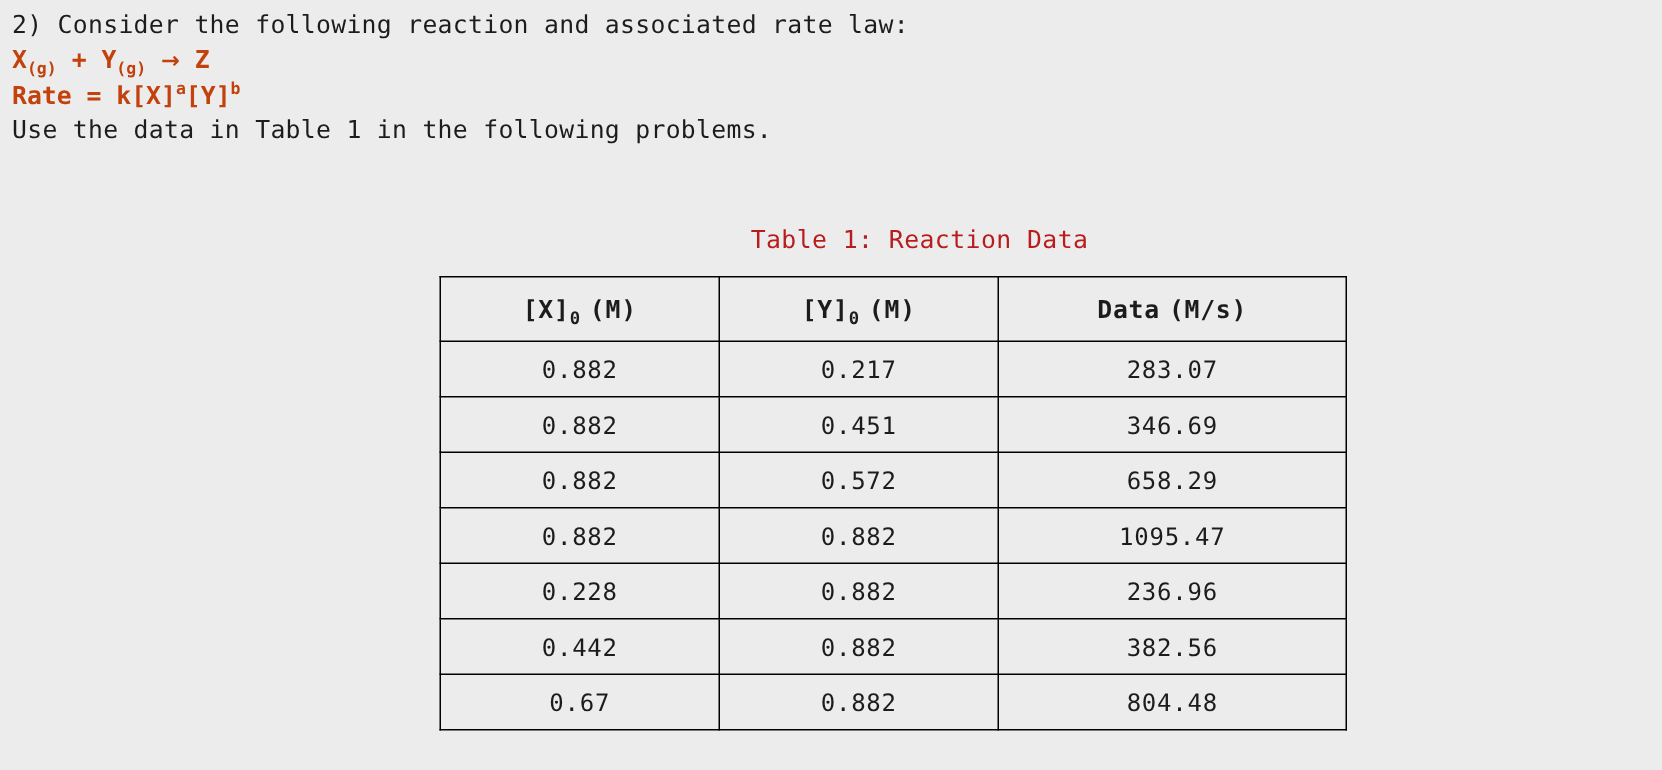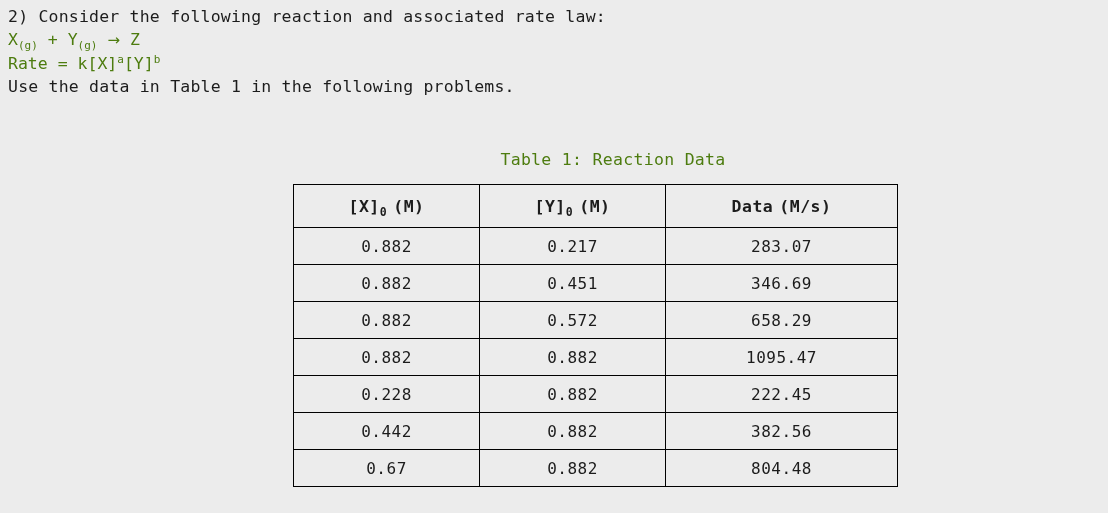--- a/index.html
+++ b/index.html
@@ -37,21 +37,22 @@
     line-height: 23px;
     letter-spacing: 0.2px;
     white-space: pre;
     color: #1c1c1c;
   }
 
   .eq-line {
     font-size: 16.5px;
     line-height: 23px;
     white-space: pre;
-    color: #4d7c0f;
+    color: #c2410c;
+    font-weight: bold;
   }
 
   .sub {
     font-size: 11px;
     vertical-align: sub;
     line-height: 0;
   }
   .sup {
     font-size: 11px;
     vertical-align: super;
@@ -65,21 +66,21 @@
   
   .table-caption {
     position: absolute;
     left: 311px;
     top: 150px;
     width: 604px;
     text-align: center;
     font-family: "DejaVu Sans Mono", "Liberation Mono", monospace;
     font-size: 16.5px;
     letter-spacing: 0.3px;
-    color: #4d7c0f;
+    color: #b91c1c;
     white-space: pre;
   }
 
   .data-table {
     position: absolute;
     left: 293px;
     top: 184px;
     width: 604px;
     border-collapse: collapse;
     table-layout: fixed;
@@ -170,21 +171,21 @@
           <td>658.29</td>
         </tr>
         <tr>
           <td>0.882</td>
           <td>0.882</td>
           <td>1095.47</td>
         </tr>
         <tr>
           <td>0.228</td>
           <td>0.882</td>
-          <td>222.45</td>
+          <td>236.96</td>
         </tr>
         <tr>
           <td>0.442</td>
           <td>0.882</td>
           <td>382.56</td>
         </tr>
         <tr>
           <td>0.67</td>
           <td>0.882</td>
           <td>804.48</td>

